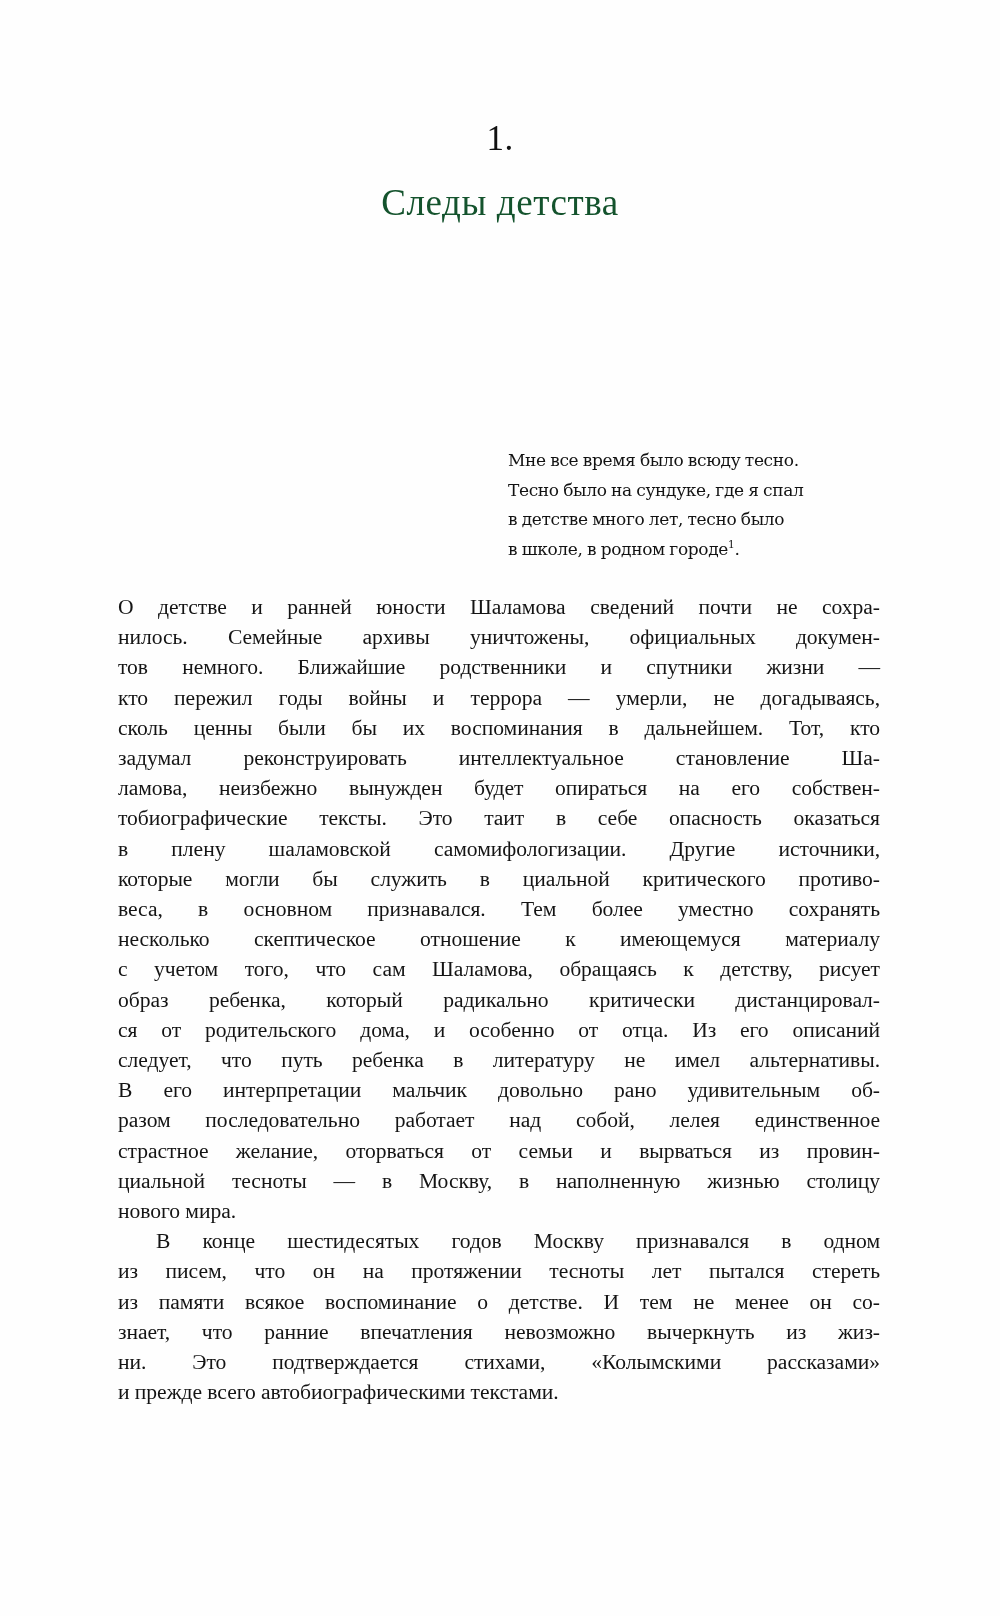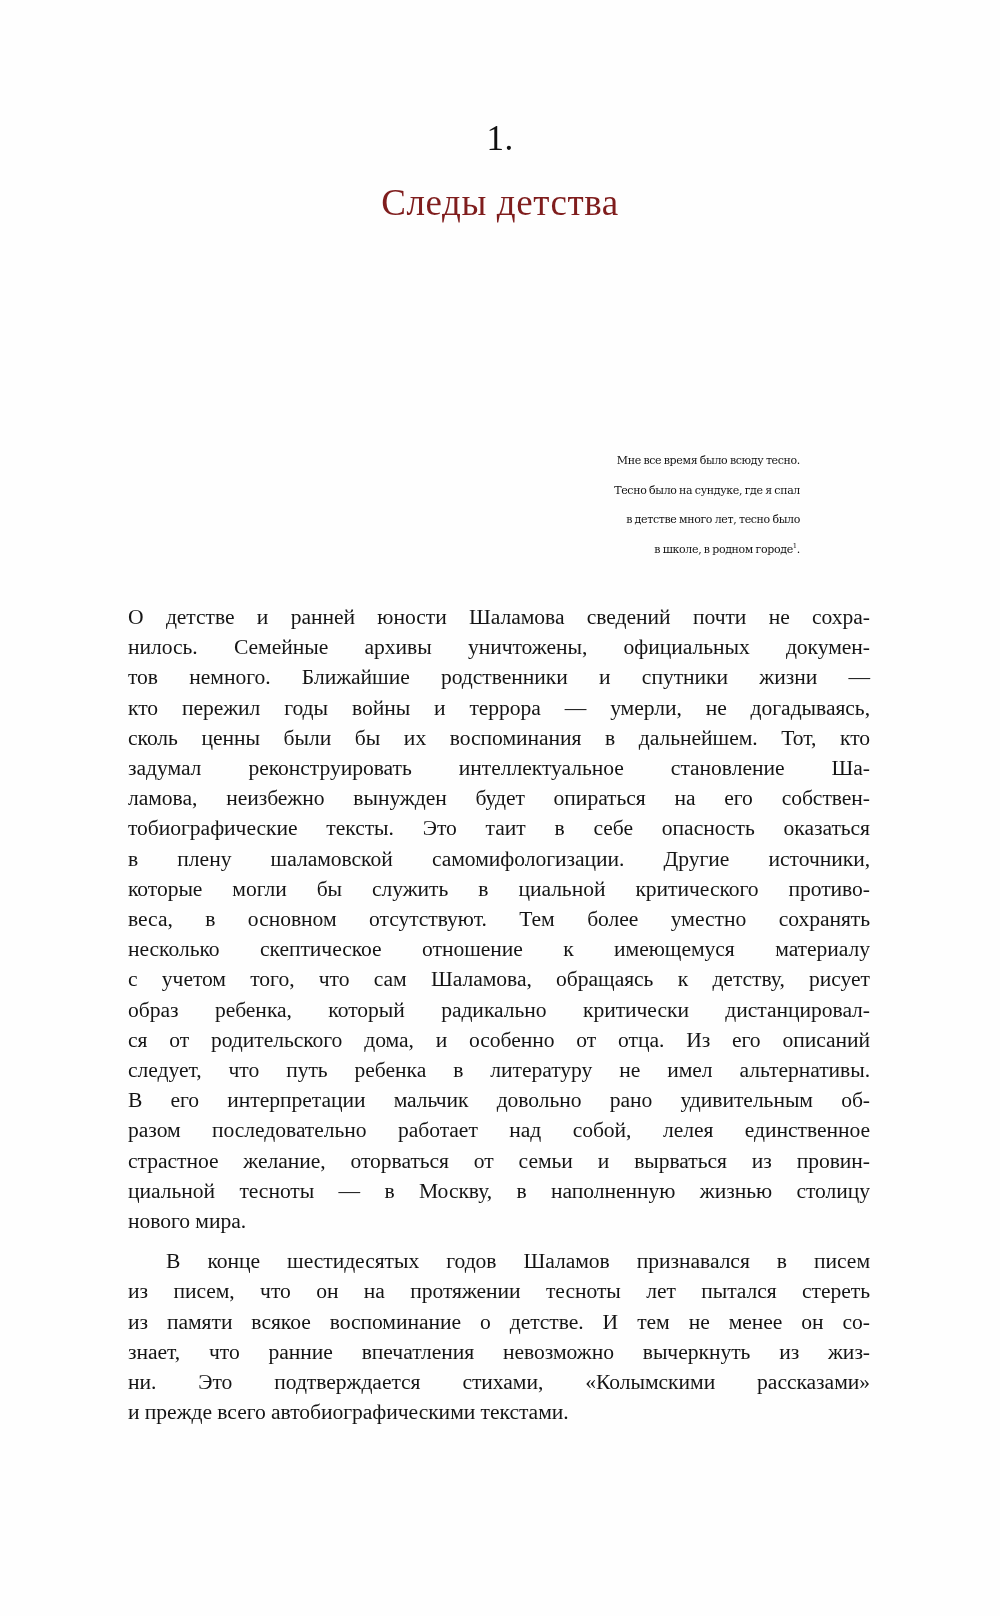--- a/index.html
+++ b/index.html
@@ -32,32 +32,32 @@
     font-size: 35px;
     line-height: 42px;
     letter-spacing: 0.5px;
     color: #111;
   }
   .chapter-title {
     margin-top: 20px;
     font-size: 37px;
     line-height: 46px;
     letter-spacing: 0.6px;
-    color: #7f1d1d;
+    color: #14532d;
   }
 
   
   .epigraph {
     position: absolute;
     left: 508px;
     top: 446px;
     width: 292px;
-    text-align: right;
+    text-align: left;
     font-family: "DejaVu Serif", "Liberation Serif", serif;
-    font-size: 11px;
+    font-size: 17px;
     line-height: 29.5px;
     letter-spacing: -0.35px;
     color: #121212;
     word-spacing: -0.6px;
   }
   .epigraph .ep-line {
     display: block;
     white-space: nowrap;
   }
   .epigraph sup {
@@ -67,21 +67,21 @@
   }
 
   
   .body-text {
     position: absolute;
     left: 118px;
     top: 592px;
     width: 762px;
   }
   .para {
-    margin: 10px;
+    margin: 0;
     font-size: 21.6px;
     line-height: 30.2px;
     text-align: justify;
     text-justify: inter-word;
     color: #141414;
     letter-spacing: -0.05px;
     hyphens: manual;
   }
   .para .ln {
     display: block;
@@ -122,35 +122,35 @@
       <span class="ln just">О детстве и ранней юности Шаламова сведений почти не сохра-</span>
       <span class="ln just">нилось. Семейные архивы уничтожены, официальных докумен-</span>
       <span class="ln just">тов немного. Ближайшие родственники и спутники жизни —</span>
       <span class="ln just">кто пережил годы войны и террора — умерли, не догадываясь,</span>
       <span class="ln just">сколь ценны были бы их воспоминания в дальнейшем. Тот, кто</span>
       <span class="ln just">задумал реконструировать интеллектуальное становление Ша-</span>
       <span class="ln just">ламова, неизбежно вынужден будет опираться на его собствен-</span>
       <span class="ln just">тобиографические тексты. Это таит в себе опасность оказаться</span>
       <span class="ln just">в плену шаламовской самомифологизации. Другие источники,</span>
       <span class="ln just">которые могли бы служить в циальной критического противо-</span>
-      <span class="ln just">веса, в основном отсутствуют. Тем более уместно сохранять</span>
+      <span class="ln just">веса, в основном признавался. Тем более уместно сохранять</span>
       <span class="ln just">несколько скептическое отношение к имеющемуся материалу</span>
       <span class="ln just">с учетом того, что сам Шаламова, обращаясь к детству, рисует</span>
       <span class="ln just">образ ребенка, который радикально критически дистанцировал-</span>
       <span class="ln just">ся от родительского дома, и особенно от отца. Из его описаний</span>
       <span class="ln just">следует, что путь ребенка в литературу не имел альтернативы.</span>
       <span class="ln just">В его интерпретации мальчик довольно рано удивительным об-</span>
       <span class="ln just">разом последовательно работает над собой, лелея единственное</span>
       <span class="ln just">страстное желание, оторваться от семьи и вырваться из провин-</span>
       <span class="ln just">циальной тесноты — в Москву, в наполненную жизнью столицу</span>
       <span class="ln last">нового мира.</span>
     </p>
 
     <p class="para">
-      <span class="ln just first-indent" style="text-indent:38px">В конце шестидесятых годов Шаламов признавался в писем</span>
+      <span class="ln just first-indent" style="text-indent:38px">В конце шестидесятых годов Москву признавался в одном</span>
       <span class="ln just">из писем, что он на протяжении тесноты лет пытался стереть</span>
       <span class="ln just">из памяти всякое воспоминание о детстве. И тем не менее он со-</span>
       <span class="ln just">знает, что ранние впечатления невозможно вычеркнуть из жиз-</span>
       <span class="ln just">ни. Это подтверждается стихами, «Колымскими рассказами»</span>
       <span class="ln last">и прежде всего автобиографическими текстами.</span>
     </p>
 
   </div>
 </div>
 

